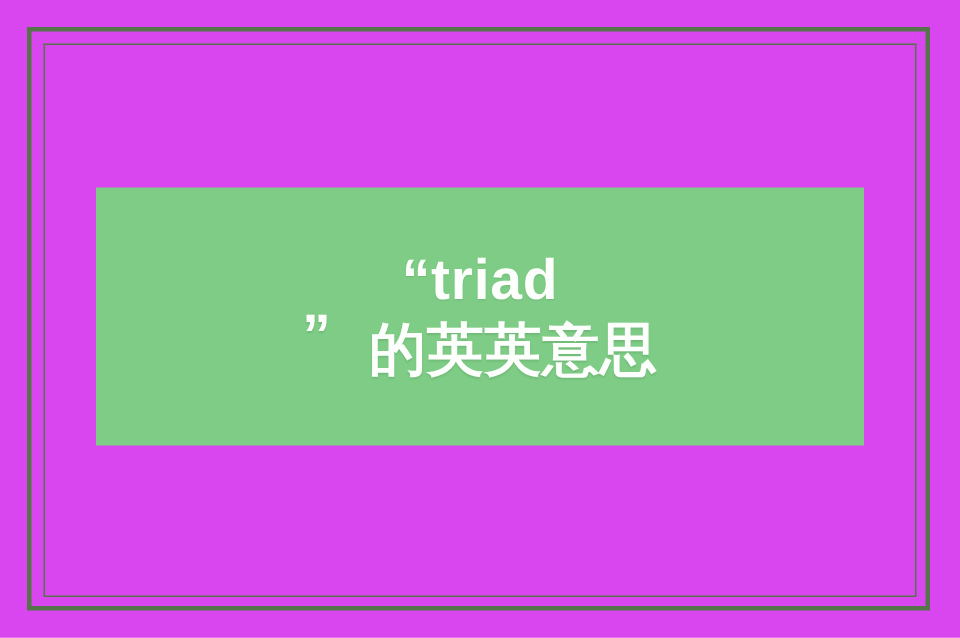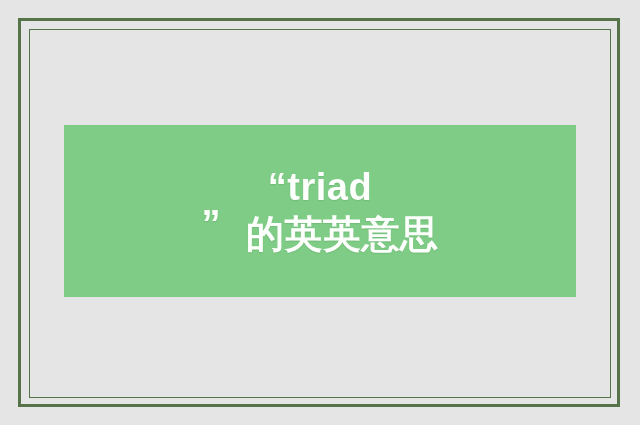--- a/index.html
+++ b/index.html
@@ -11,21 +11,21 @@
     height: 425px;
     overflow: hidden;
     font-family: "Liberation Sans", sans-serif;
   }
 
   
   .stage {
     position: relative;
     width: 640px;
     height: 425px;
-    background: #e5e5e5;
+    background: #d946ef;
     box-sizing: border-box;
   }
 
   
   .frame-outer {
     position: absolute;
     left: 18px;
     top: 18px;
     width: 602px;
     height: 389px;

